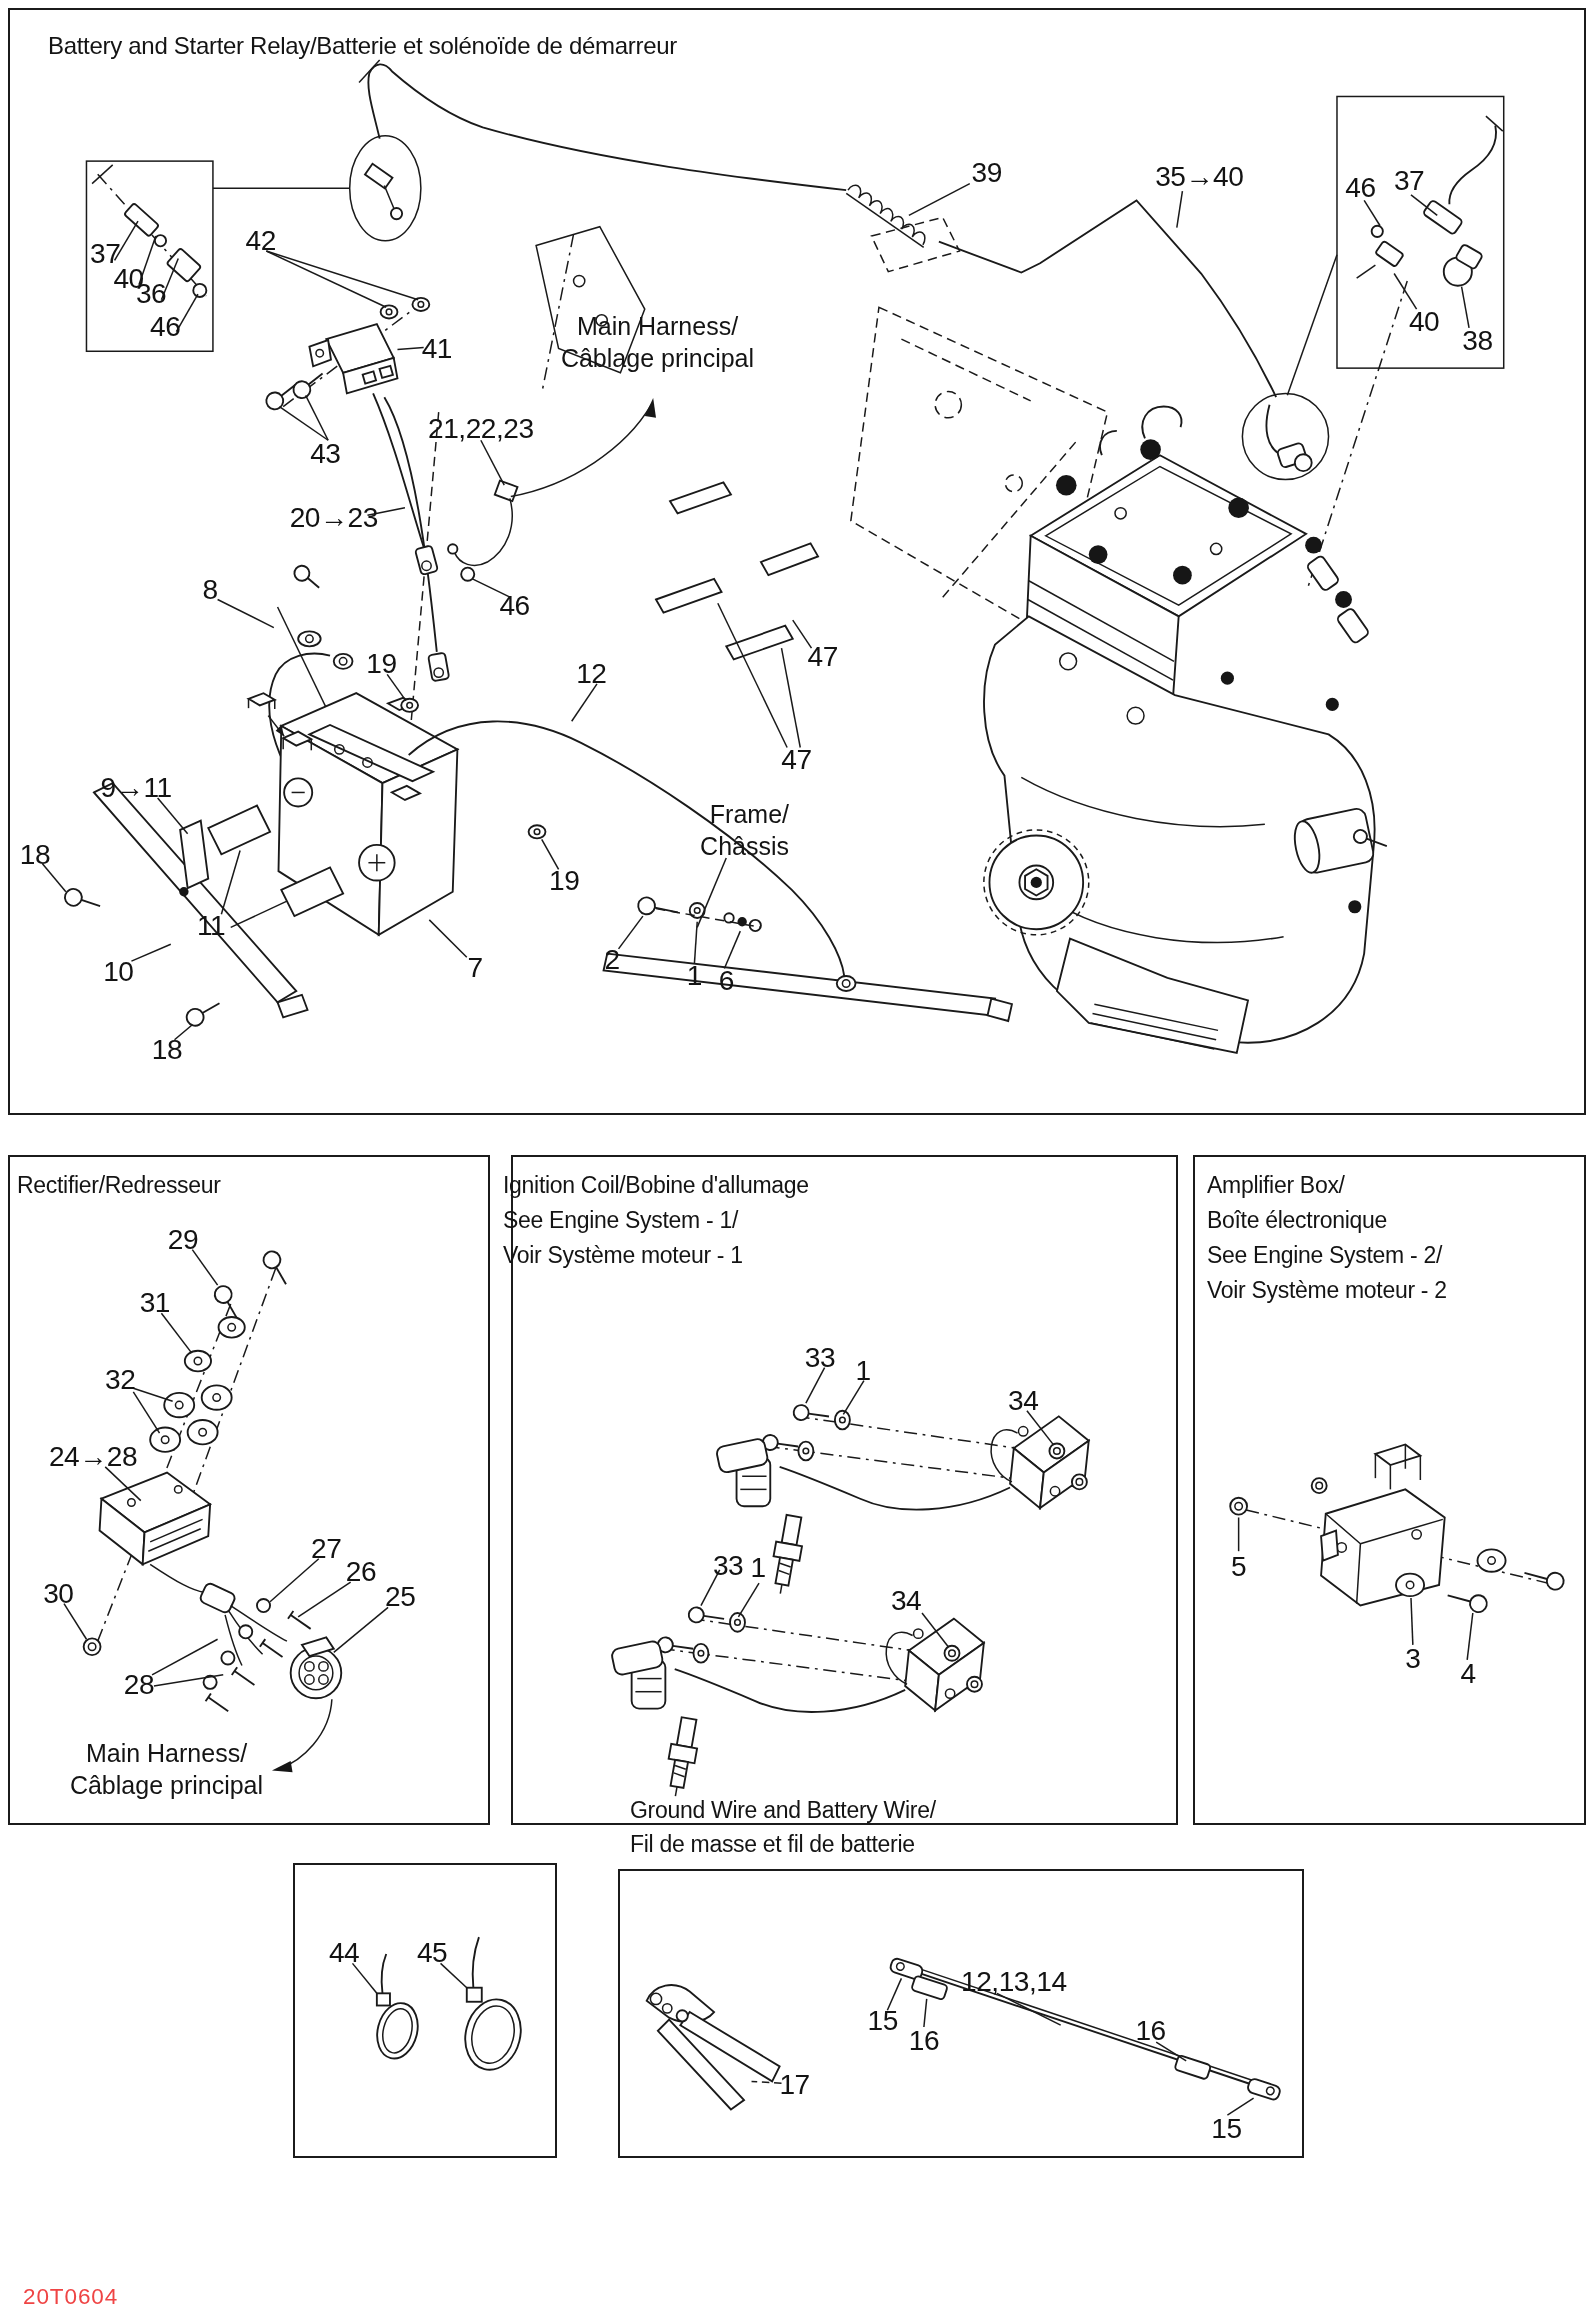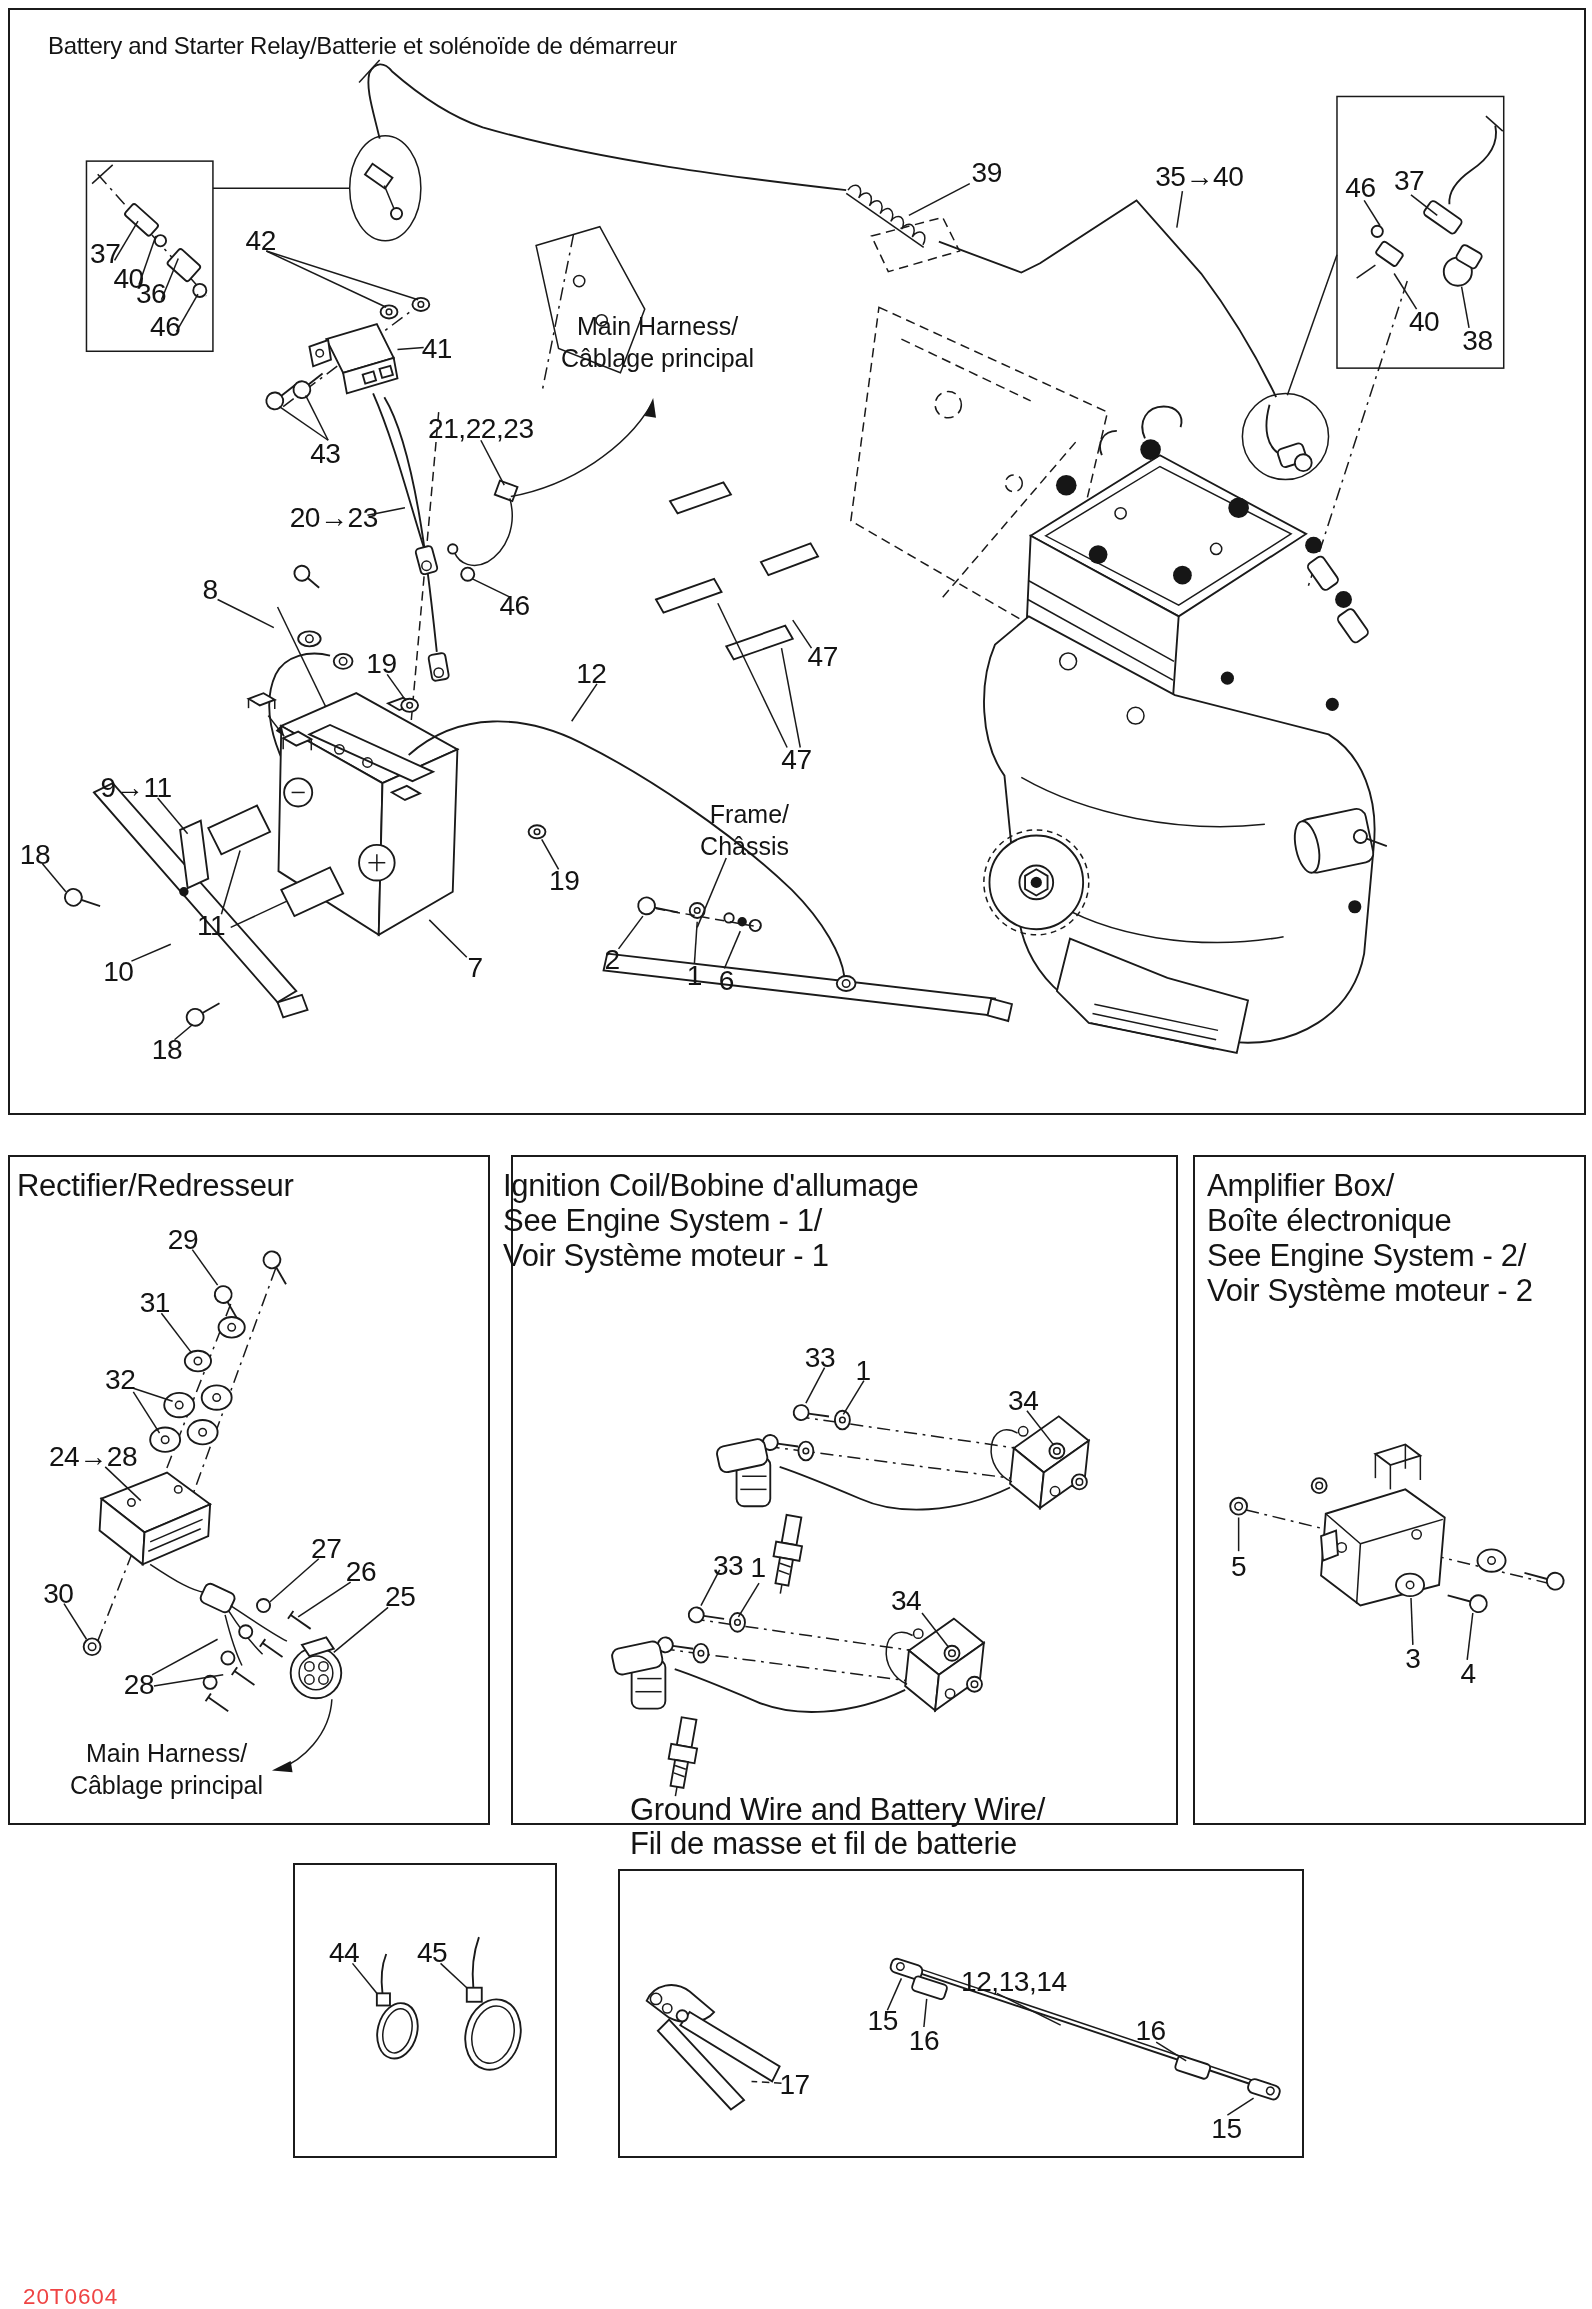--- a/index.html
+++ b/index.html
@@ -1,19 +1,19 @@
 <!DOCTYPE html>
 <html style="font-size:15px"><head>
 <meta charset="utf-8">
 <style>
   html,body{margin:0;padding:0;}
   body{width:1593px;height:2309px;position:relative;background:#fff;
        font-family:"Liberation Sans",sans-serif;color:#161616;}
   .panel{position:absolute;border:2.8px solid #1b1b1b;box-sizing:border-box;}
-  .ptitle{position:absolute;font-size:31px;line-height:35px;letter-spacing:-0.3px;color:#141414;white-space:nowrap;}
+  .ptitle{position:absolute;font-size:23px;line-height:35px;letter-spacing:-0.3px;color:#141414;white-space:nowrap;}
   .note{position:absolute;font-size:25px;line-height:32px;text-align:center;color:#141414;white-space:nowrap;}
   .code{position:absolute;left:23px;top:2284px;font-size:22.5px;letter-spacing:0.9px;color:#ef4444;text-align:right;}
   svg{position:absolute;left:0;top:0;}
   svg text{font-family:"Liberation Sans",sans-serif;font-size:30px;fill:#131313;letter-spacing:-0.5px;}
   .ln{fill:none;stroke:#1a1a1a;stroke-width:2;}
   .lt{fill:none;stroke:#1a1a1a;stroke-width:1.6;}
   .fw{fill:#fff;stroke:#1a1a1a;stroke-width:2;}
   .fb{fill:#161616;stroke:none;}
   .dd{fill:none;stroke:#1a1a1a;stroke-width:1.6;stroke-dasharray:14 6 3 6;}
   .dsh{fill:none;stroke:#1a1a1a;stroke-width:1.6;stroke-dasharray:10 6;}

